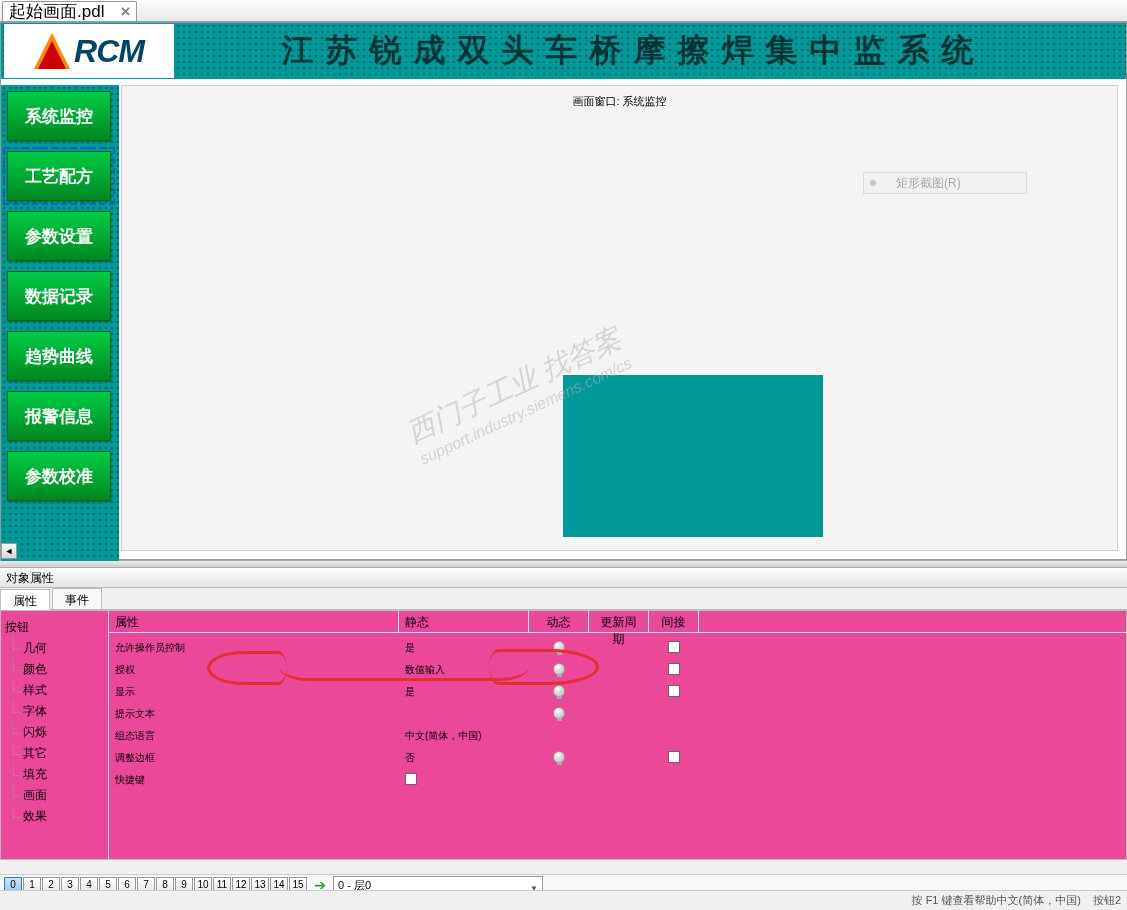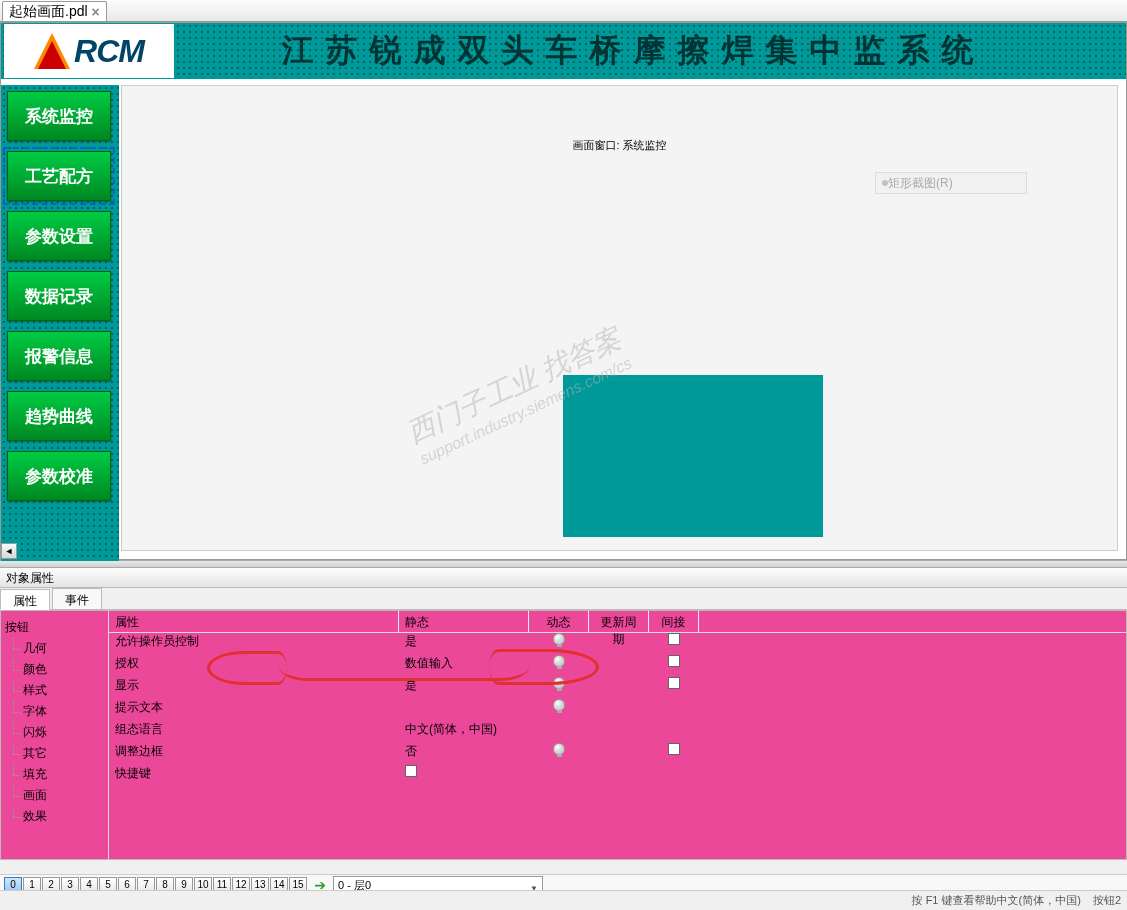--- a/index.html
+++ b/index.html
@@ -1,37 +1,37 @@
 <!DOCTYPE html>
 <html><head>
   <meta charset="utf-8">
   <style>
     * { margin: 0; padding: 0; box-sizing: border-box; }
     body { font-family: "Microsoft YaHei", Arial, sans-serif; font-size: 12px; background: #f0f0f0; width: 1127px; height: 910px; overflow: hidden; position: relative; }
     
     .tab-bar { height: 22px; background: linear-gradient(#fdfdfd, #e8e8e8); border-bottom: 1px solid #999; display: flex; align-items: flex-end; padding-left: 2px; }
-    .file-tab { height: 20px; background: #fff; border: 1px solid #999; border-bottom: none; padding: 2px 6px; display: flex; align-items: center; gap: 4px; font-size: 14px; border-radius: 2px 2px 0 0; }
+    .file-tab { height: 20px; background: #fff; border: 1px solid #999; border-bottom: none; padding: 2px 6px; display: flex; align-items: center; gap: 16px; font-size: 17px; border-radius: 2px 2px 0 0; }
     .file-tab .close { color: #888; font-weight: bold; cursor: pointer; }
     
     .design-area { position: relative; height: 538px; background: #fff; border: 1px solid #999; }
     
     .header-banner { position: absolute; left: 0; top: 0; right: 0; height: 56px; background: #009999; background-image: radial-gradient(circle, #006666 1px, transparent 1px); background-size: 6px 6px; display: flex; align-items: center; }
     .logo-box { width: 170px; height: 54px; margin: 3px; background: #fff; display: flex; align-items: center; justify-content: center; position: relative; }
     .logo-triangle { width: 0; height: 0; border-left: 18px solid transparent; border-right: 18px solid transparent; border-bottom: 36px solid #ff8800; position: relative; margin-right: 4px; }
     .logo-triangle::after { content: ''; position: absolute; left: -14px; top: 8px; width: 0; height: 0; border-left: 14px solid transparent; border-right: 14px solid transparent; border-bottom: 28px solid #cc0000; }
     .logo-text { font-size: 32px; font-weight: bold; color: #004466; font-style: italic; letter-spacing: -1px; font-family: Arial; }
     .header-title { flex: 1; text-align: center; font-size: 32px; font-weight: bold; color: #003333; letter-spacing: 12px; padding-right: 36px; }
     
     .nav-sidebar { position: absolute; left: 0; top: 62px; width: 118px; height: 476px; background: #009999; background-image: radial-gradient(circle, #006666 1px, transparent 1px); background-size: 6px 6px; padding: 6px; }
     .nav-btn { width: 104px; height: 50px; margin-bottom: 10px; background: linear-gradient(#00cc44, #008822); border: 1px solid #006600; color: #fff; font-size: 17px; font-weight: bold; display: flex; align-items: center; justify-content: center; cursor: pointer; box-shadow: 0 1px 2px rgba(0,0,0,0.3); }
     .nav-btn.selected { outline: 2px dashed #0066cc; outline-offset: 2px; }
     
     .canvas-area { position: absolute; left: 120px; top: 62px; right: 8px; bottom: 8px; background: #f4f4f4; border: 1px solid #ccc; }
-    .canvas-title-overlay { position: absolute; top: 8px; left: 50%; transform: translateX(-50%); font-size: 11px; color: #000; margin-top: 44px; }
-    .ghost-menu { position: absolute; right: 90px; top: 86px; width: 152px; height: 22px; background: rgba(240,240,240,0.7); border: 1px solid rgba(200,200,200,0.5); display: flex; align-items: center; padding: 1px 6px; gap: 0; color: rgba(100,100,100,0.5); font-size: 12px; }
+    .canvas-title-overlay { position: absolute; top: 8px; left: 50%; transform: translateX(-50%); font-size: 11px; color: #000; }
+    .ghost-menu { position: absolute; right: 90px; top: 86px; width: 164px; height: 22px; background: rgba(240,240,240,0.7); border: 1px solid rgba(200,200,200,0.5); display: flex; align-items: center; padding: 1px 6px; gap: 20px; color: rgba(100,100,100,0.5); font-size: 12px; }
     .ghost-dot { width: 6px; height: 6px; border-radius: 50%; background: rgba(150,150,150,0.5); }
     .teal-rect { position: absolute; left: 442px; top: 290px; width: 258px; height: 160px; background: #009999; outline: 1px solid #009999; }
 
     .watermark { position: absolute; left: 280px; top: 280px; font-size: 28px; color: rgba(180,180,180,0.5); transform: rotate(-25deg); pointer-events: none; font-style: italic; }
 
     .scroll-left-btn { position: absolute; left: 0; bottom: 0; width: 16px; height: 16px; background: linear-gradient(#f8f8f8,#d8d8d8); border: 1px solid #999; display: flex; align-items: center; justify-content: center; font-size: 9px; cursor: pointer; }
     
     .panel-divider { height: 8px; background: linear-gradient(#e8e8e8, #d0d0d0); border-top: 1px solid #aaa; border-bottom: 1px solid #aaa; cursor: ns-resize; }
     
     .props-titlebar { height: 20px; background: linear-gradient(#fdfdfd, #e4e4e4); border-bottom: 1px solid #bbb; padding: 2px 6px; font-size: 12px; }
@@ -49,21 +49,21 @@
     .tree-item:first-child::before { top: -6px; }
     
     .props-grid { flex: 1; position: relative; }
     .grid-header { display: flex; height: 22px; border-bottom: 1px solid #ddd; font-size: 12px; }
     .gh { border-right: 1px solid #eee; padding: 3px 6px; }
     .gh-prop { width: 290px; }
     .gh-static { width: 130px; }
     .gh-dyn { width: 60px; text-align: center; }
     .gh-upd { width: 60px; text-align: center; }
     .gh-ind { width: 50px; text-align: center; }
-    .grid-row { display: flex; height: 22px; align-items: flex-start; font-size: 12px; }
+    .grid-row { display: flex; height: 22px; align-items: flex-end; font-size: 10px; }
     .gc-prop { width: 290px; padding-left: 6px; }
     .gc-static { width: 130px; padding-left: 6px; }
     .gc-dyn { width: 60px; text-align: center; }
     .gc-upd { width: 60px; text-align: center; }
     .gc-ind { width: 50px; text-align: center; }
     .bulb { display: inline-block; width: 12px; height: 12px; border-radius: 50% 50% 45% 45%; background: radial-gradient(circle at 35% 30%, #fff, #ddd 40%, #bbb); border: 1px solid #999; position: relative; }
     .bulb::after { content:''; position:absolute; bottom:-3px; left:3px; width:5px; height:3px; background:#aaa; }
     .chk { display: inline-block; width: 12px; height: 12px; border: 1px solid #666; background: #fff; }
     
     .red-circle { position: absolute; border: 3px solid #e03030; border-radius: 50%; pointer-events: none; }
@@ -98,22 +98,22 @@
       <span class="logo-text">RCM</span>
     </div>
     <div class="header-title">江苏锐成双头车桥摩擦焊集中监系统</div>
   </div>
 
   <div class="nav-sidebar">
     <div class="nav-btn">系统监控</div>
     <div class="nav-btn selected">工艺配方</div>
     <div class="nav-btn">参数设置</div>
     <div class="nav-btn">数据记录</div>
+    <div class="nav-btn">趋势曲线</div>
     <div class="nav-btn">报警信息</div>
-    <div class="nav-btn">趋势曲线</div>
     <div class="nav-btn">参数校准</div>
   </div>
 
   <div class="canvas-area">
     <div class="canvas-title-overlay">画面窗口: 系统监控</div>
     <div class="ghost-menu">
       <span class="ghost-dot"></span>
       <span>矩形截图(R)</span>
     </div>
     <div class="teal-rect"></div>

